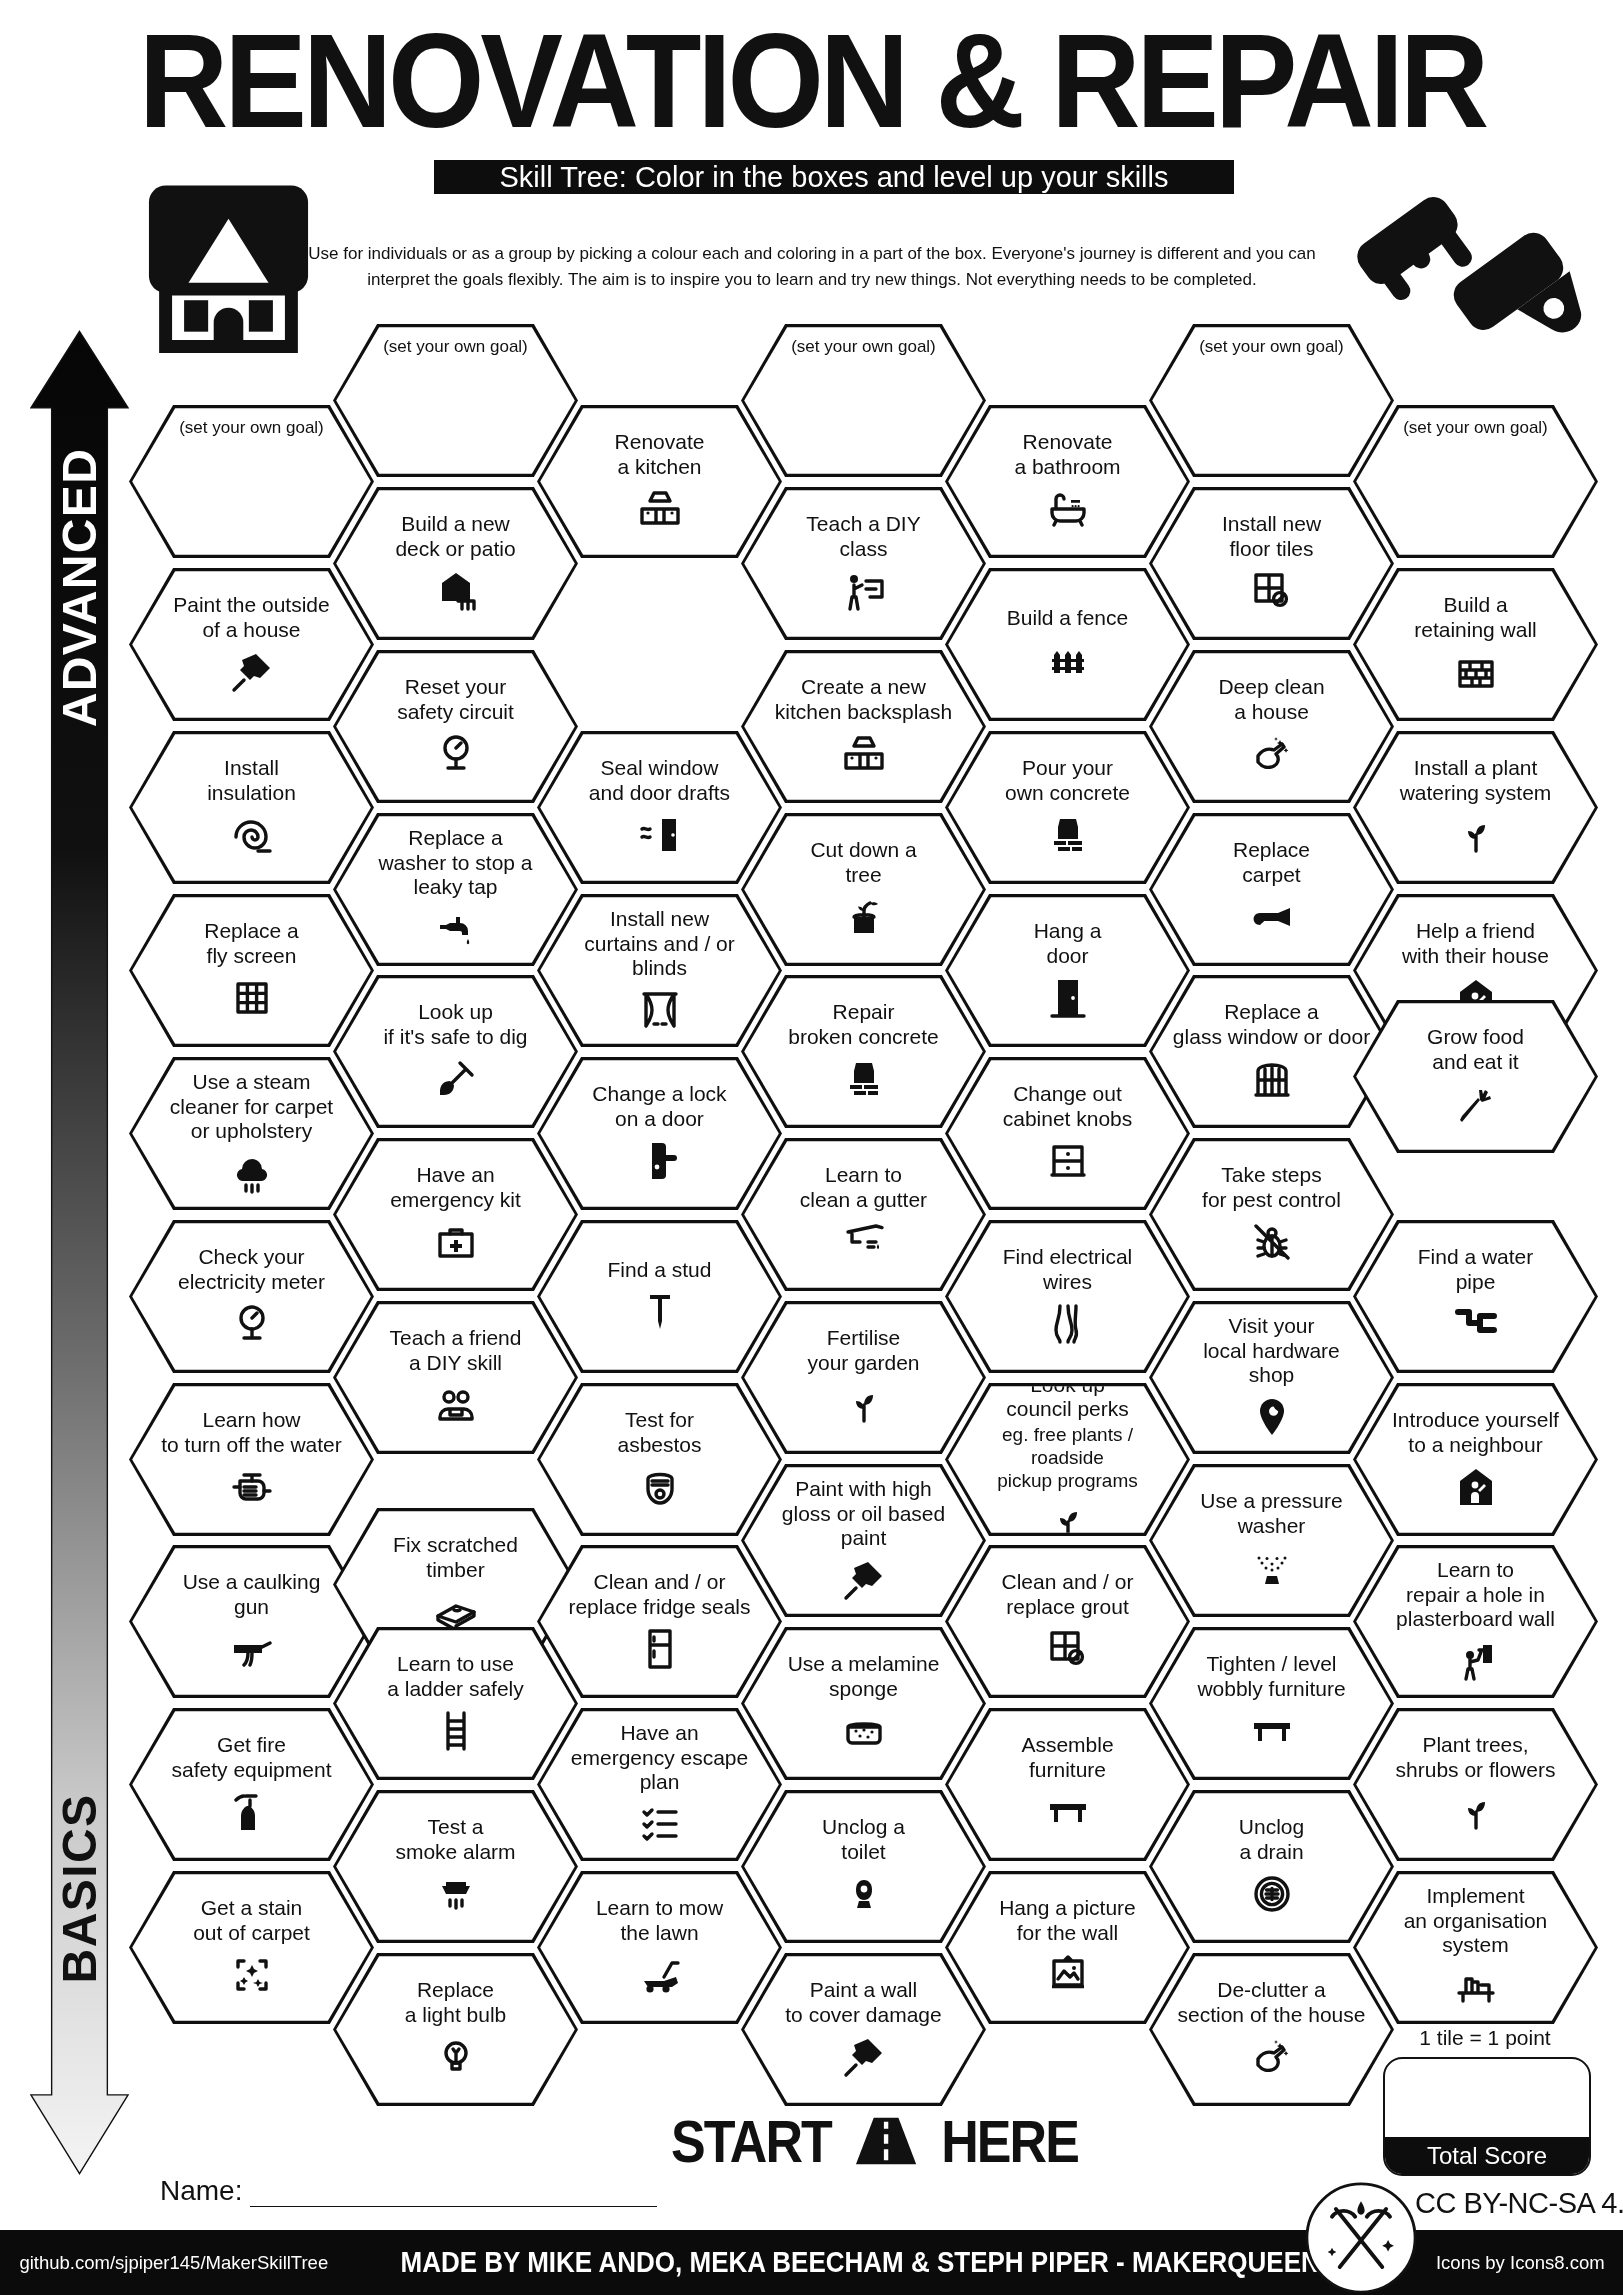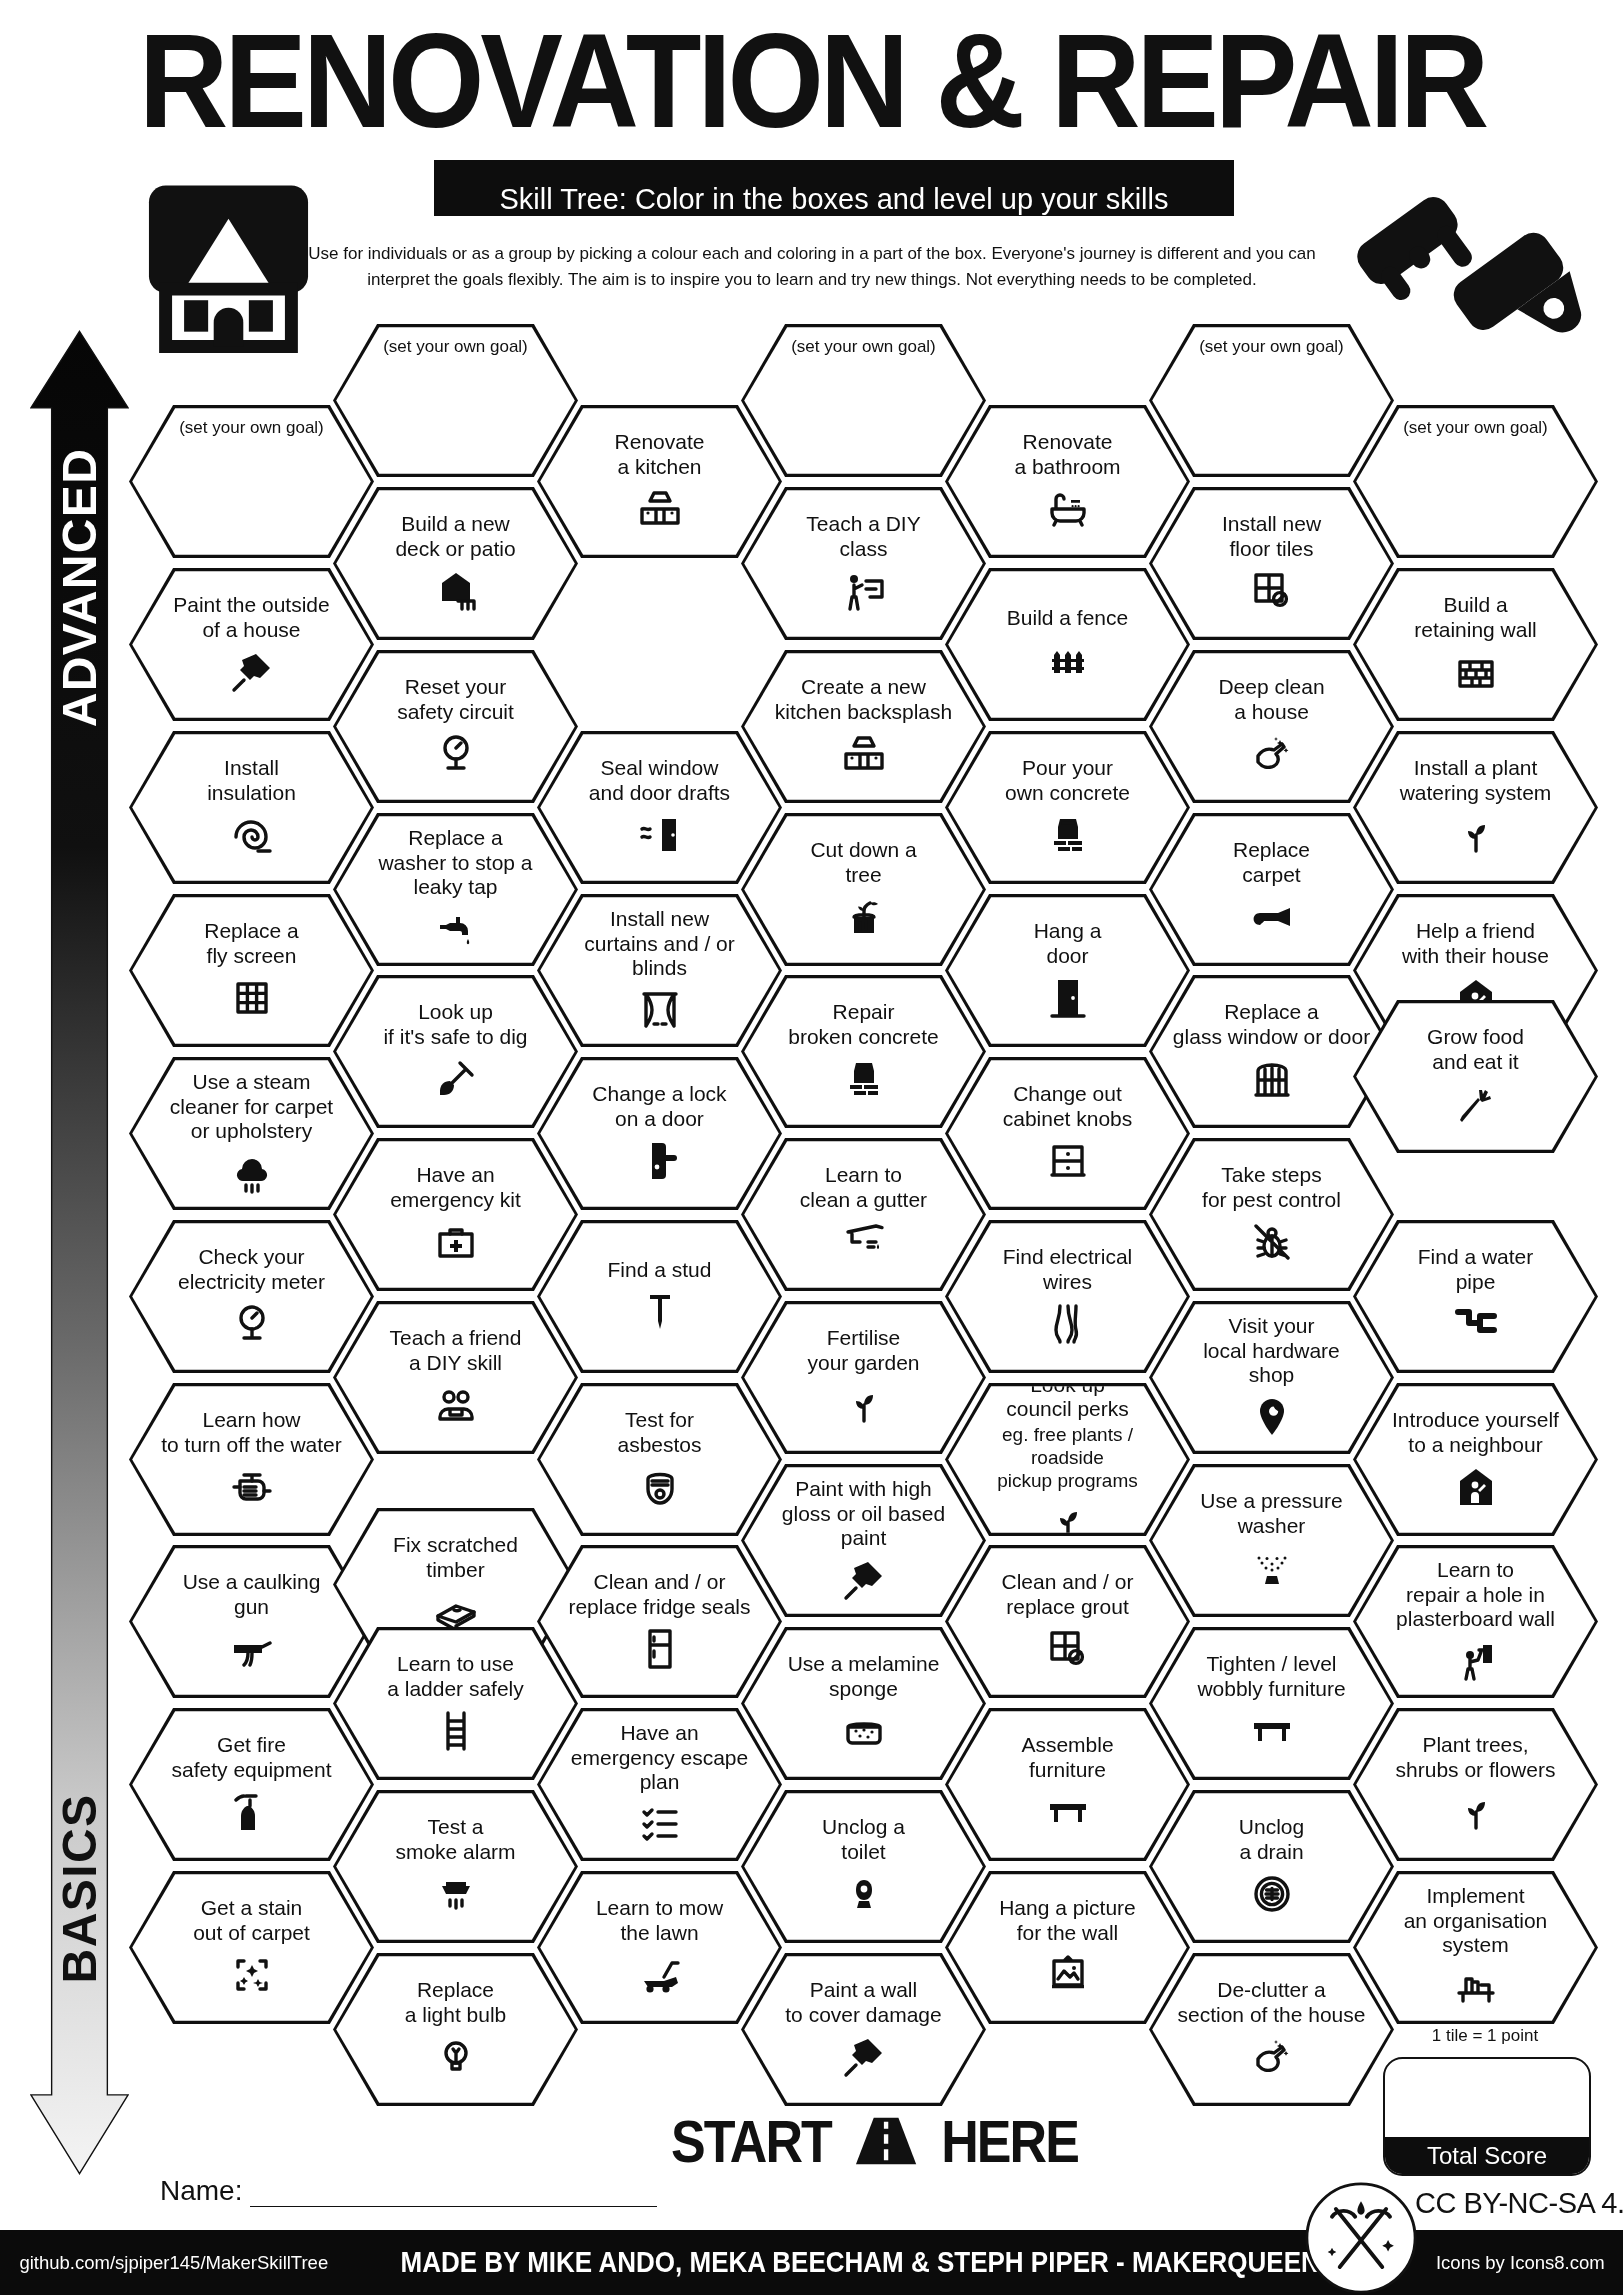--- a/index.html
+++ b/index.html
@@ -1,20 +1,20 @@
 <!DOCTYPE html>
 <html style="font-size:7.4px"><head>
 <meta charset="utf-8">
 <style>
   html,body{margin:0;padding:0;}
   body{width:1624px;height:2295px;background:#fff;font-family:"Liberation Sans",sans-serif;color:#111;position:relative;overflow:hidden;}
   .abs{position:absolute;}
   
   .title{left:0;right:0;top:14px;text-align:center;font-size:124px;font-weight:700;letter-spacing:-4.2px;line-height:1;white-space:nowrap;transform:scaleY(1.08);transform-origin:top center;}
-  .subtitle-bar{left:434px;top:160px;width:800px;height:56px;background:#0d0d0d;color:#fff;display:flex;align-items:flex-end;justify-content:center;font-size:29px;}
+  .subtitle-bar{left:434px;top:160px;width:800px;height:34px;background:#0d0d0d;color:#fff;display:flex;align-items:center;justify-content:center;font-size:29px;}
   .description{left:50%;transform:translateX(-50%);top:241px;width:1129px;text-align:center;font-size:17px;line-height:1.55;white-space:pre-line;}
   
   .house-art{left:136px;top:178px;}
   .brush-art{left:1353px;top:157px;}
   
   .arrow-wrap{left:30px;top:326px;width:99px;height:1853px;}
   .axis-label{width:99px;display:flex;align-items:center;justify-content:center;pointer-events:none;}
   .axis-label span{transform:rotate(-90deg);white-space:nowrap;font-weight:700;font-size:48px;letter-spacing:1.4px;}
   .advanced{left:30px;top:384px;height:407px;color:#fff;}
   .basics{left:30px;top:1666px;height:444px;color:#111;}
@@ -31,21 +31,21 @@
   svg.ic .st{fill:none;stroke:#111;stroke-width:1.7;stroke-linecap:round;stroke-linejoin:round;}
   svg.ic .fi{fill:#111;stroke:none;}
   
   .start-row{left:671px;top:2101px;width:407px;height:79px;display:flex;align-items:center;justify-content:center;gap:14px;}
   .start-word{font-size:52px;font-weight:700;letter-spacing:-1.9px;transform:scaleY(1.15);}
   
   .name-row{left:160px;top:2175px;display:flex;align-items:flex-end;}
   .name-label{font-size:28px;}
   .name-line{width:407px;height:24px;border-bottom:1.9px solid #111;margin-left:7.4px;}
   
-  .score-note{left:1383px;top:2026px;width:204px;text-align:center;font-size:17px;}
+  .score-note{left:1383px;top:2026px;width:204px;text-align:center;font-size:21px;}
   .score-box{left:1383px;top:2057px;width:204px;height:115px;border:2.8px solid #111;border-radius:19.4px;overflow:hidden;display:flex;flex-direction:column;background:#fff;}
   .score-write{flex:1;}
   .score-band{height:37px;background:#0d0d0d;color:#fff;display:flex;align-items:center;justify-content:center;font-size:24px;}
   
   .badge{left:1303px;top:2180px;z-index:5;}
   .license-text{left:1415px;top:2187px;font-size:29px;letter-spacing:-0.5px;white-space:nowrap;}
   
   .footer-bar{left:0;top:2230px;width:1624px;height:65px;background:#0b0b0b;color:#fff;display:flex;align-items:center;justify-content:space-between;padding:0 19.4px;box-sizing:border-box;}
   .footer-left,.footer-right{font-size:18.5px;}
   .footer-center{font-size:26px;font-weight:700;letter-spacing:0px;transform:scaleY(1.1);}

